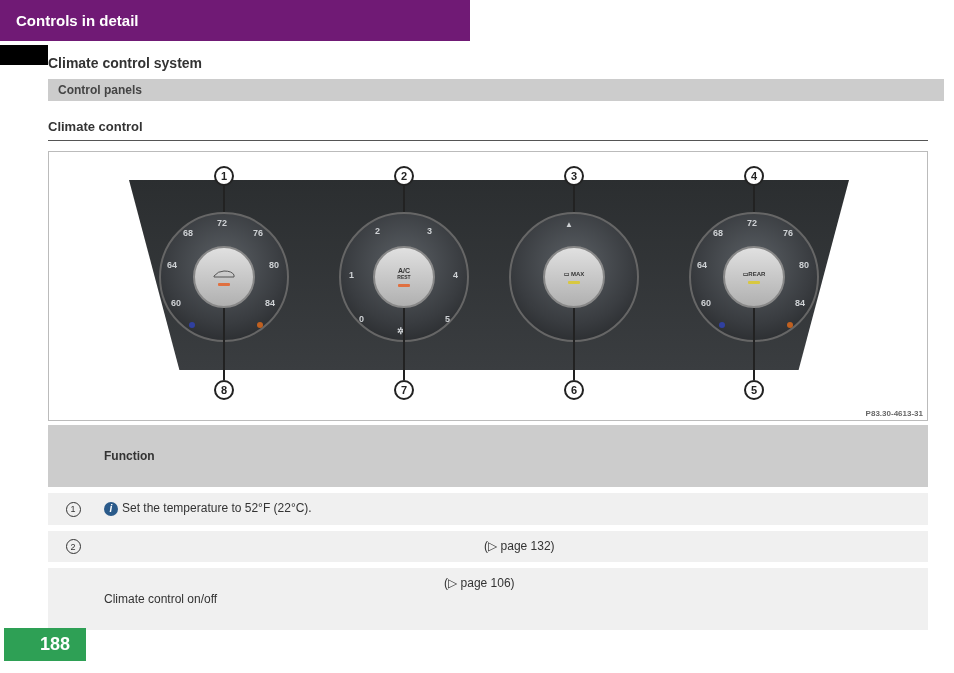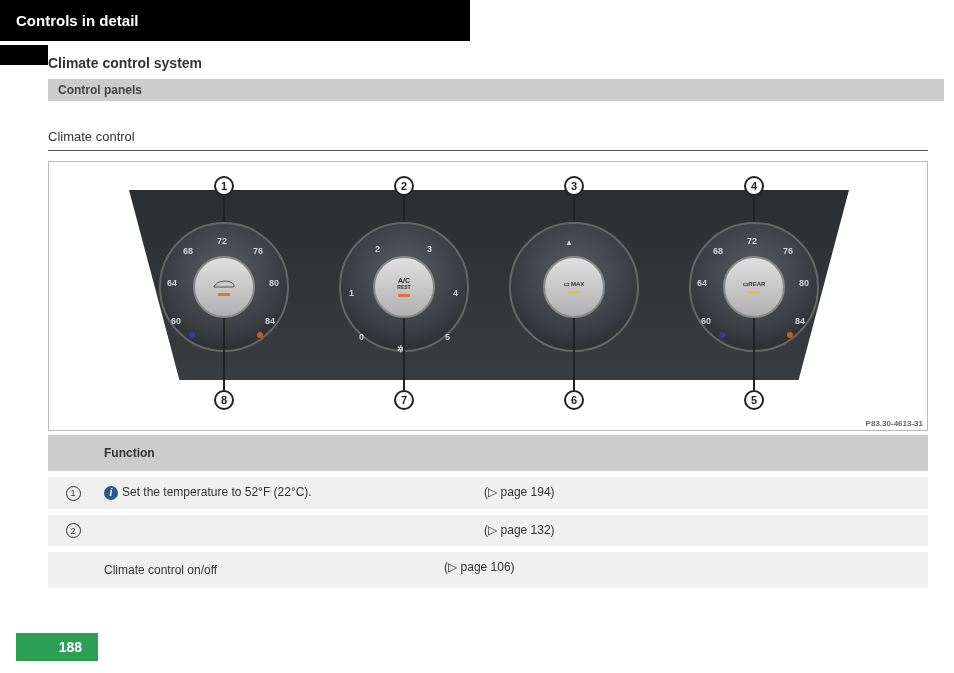--- a/index.html
+++ b/index.html
@@ -5,21 +5,21 @@
   * { box-sizing: border-box; margin: 0; padding: 0; }
   body {
     font-family: Arial, Helvetica, sans-serif;
     background: #fff;
     width: 954px;
     height: 673px;
     position: relative;
     color: #333;
   }
   .header-bar {
-    background: #000000;
+    background: #701a75;
     color: #fff;
     font-weight: bold;
     font-size: 15px;
     padding: 12px 16px;
     width: 470px;
     margin-left: 0;
   }
   .black-tab {
     position: absolute;
     left: 0;
@@ -37,23 +37,23 @@
   .gray-bar {
     background: #ccc;
     color: #444;
     font-weight: bold;
     font-size: 12px;
     padding: 4px 10px;
     margin-left: 48px;
     margin-right: 10px;
   }
   .subheading {
-    font-weight: normal;
+    font-weight: bold;
     font-size: 13px;
-    margin: 28px 0 6px 48px;
+    margin: 18px 0 6px 48px;
     border-bottom: 1px solid #555;
     padding-bottom: 6px;
     width: 880px;
   }
   .figure-wrap {
     margin: 10px 0 0 48px;
     width: 880px;
     height: 270px;
     border: 1px solid #bbb;
     background: #fff;
@@ -95,21 +95,20 @@
   }
   .dial .knob .line {
     width: 12px; height: 3px; background: #e07040; margin-top: 4px; border-radius: 1px;
   }
   .dial .knob .line.yellow { background: #d8c840; }
   .tick {
     position: absolute;
     color: #cfd2d5;
     font-size: 9px;
     font-weight: bold;
-    margin-top: 8px;
   }
   .callout {
     position: absolute;
     width: 20px; height: 20px;
     border: 2px solid #222;
     background: #fff;
     border-radius: 50%;
     display: flex;
     align-items: center;
     justify-content: center;
@@ -145,21 +144,21 @@
     background: #ccc;
     font-weight: bold;
     display: flex;
   }
   .ftable .row {
     background: #f0f0f0;
     display: flex;
     border-top: 6px solid #fff;
   }
   .ftable .c-num { width: 50px; padding: 8px 6px; text-align: center; }
-  .ftable .c-func { width: 340px; padding: 11px 6px; }
+  .ftable .c-func { width: 340px; padding: 24px 6px; }
   .ftable .c-note { width: 380px; padding: 8px 6px; }
   .ftable .c-page { width: 110px; padding: 8px 6px; }
   .circ-num {
     display: inline-flex;
     width: 15px; height: 15px;
     border: 1px solid #333;
     border-radius: 50%;
     align-items: center; justify-content: center;
     font-size: 9px;
   }
@@ -181,26 +180,26 @@
     background: #444;
     color: #fff;
     font-size: 9px;
     text-align: center;
     line-height: 14px;
     border-radius: 2px;
     margin-right: 4px;
   }
   .page-box {
     position: absolute;
-    left: 16px;
+    left: 4px;
     bottom: 12px;
     background: #2ea055;
     color: #fff;
     font-weight: bold;
-    font-size: 14px;
+    font-size: 18px;
     padding: 6px 16px 6px 30px;
     width: 82px;
     text-align: right;
   }
 </style>
 </head>
 <body>
 
 <div class="header-bar">
   <span>Controls in detail</span>
@@ -297,21 +296,20 @@
 <div class="ftable">
   <div class="hrow">
     <div class="c-num"></div>
     <div class="c-func">Function</div>
     <div class="c-page"></div>
   </div>
 
   <div class="row">
     <div class="c-num"><span class="circ-num">1</span></div>
     <div class="c-note"><span class="info-i">i</span><span>Set the temperature to 52°F (22°C).</span></div>
-    <div class="c-page">(▷ page 194)</div>
   </div>
 
   <div class="row">
     <div class="c-num"><span class="circ-num">2</span></div>
     <div class="c-note"></div>
     <div class="c-page">(▷ page 132)</div>
   </div>
 
   <div class="row">
     <div class="c-num"></div>

